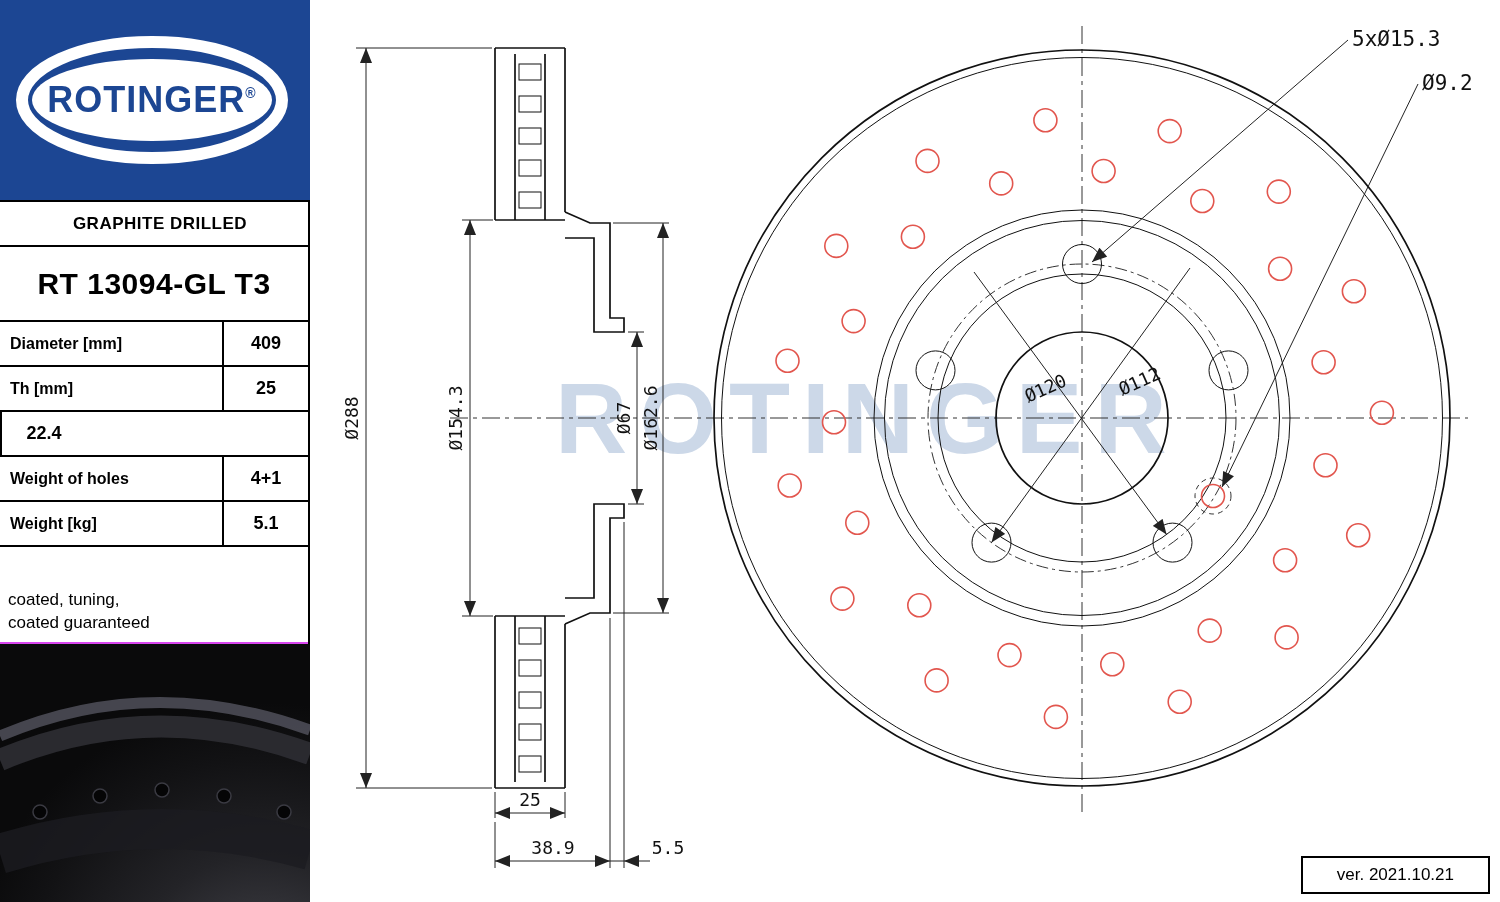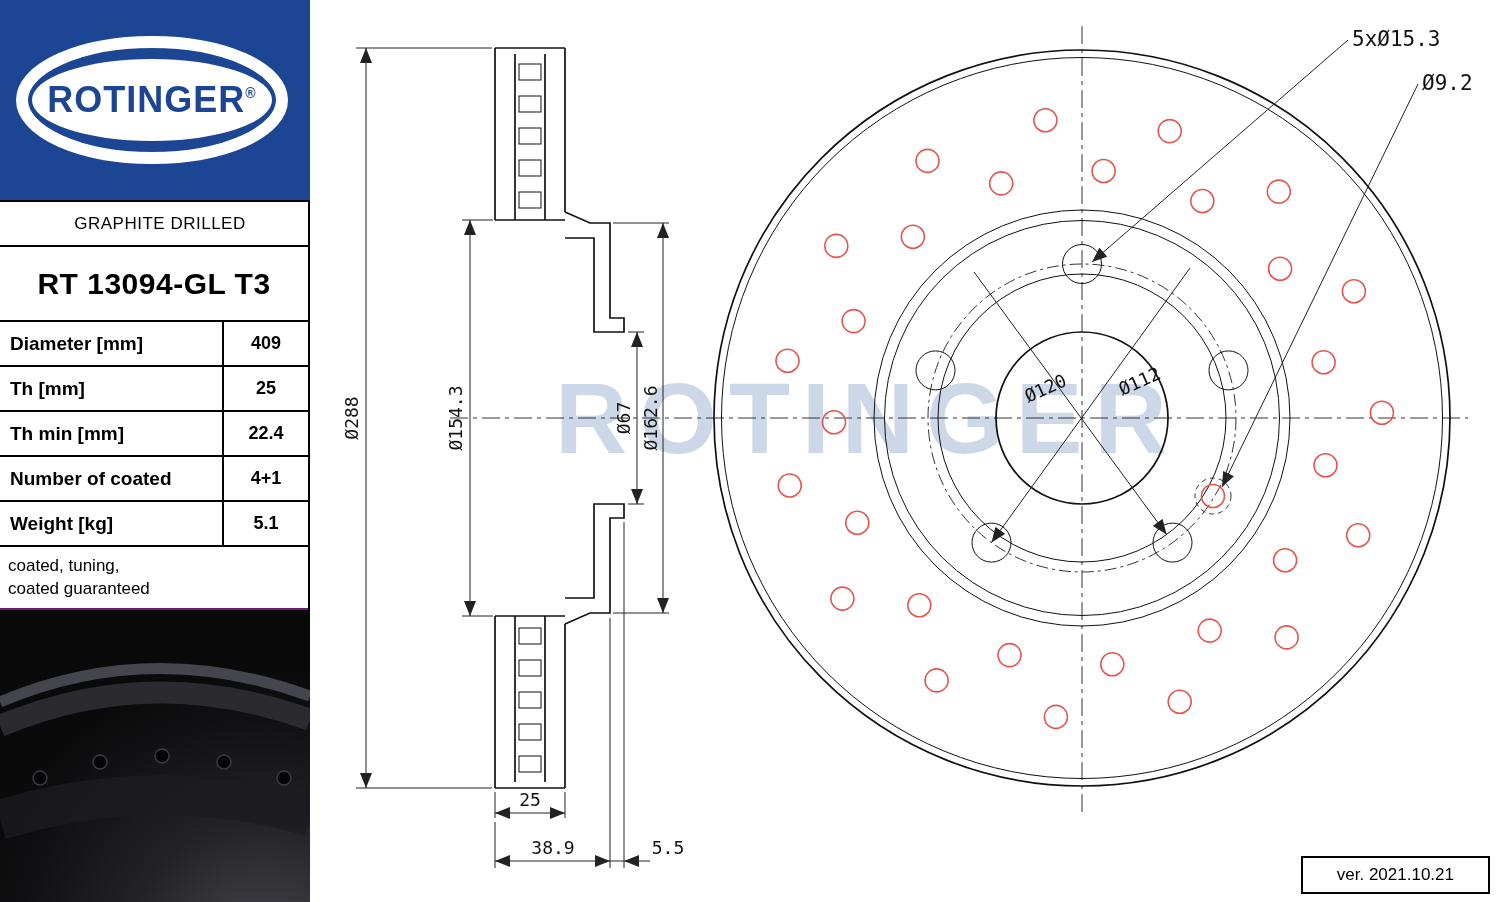--- a/index.html
+++ b/index.html
@@ -5,29 +5,29 @@
   * { box-sizing: border-box; margin: 0; padding: 0; }
   html,body { width:1500px; height:902px; background:#fff; font-family:"Liberation Sans", sans-serif; }
   .stage { position:relative; width:1500px; height:902px; background:#fff; overflow:hidden; }
 
   
   .panel { position:absolute; left:0; top:0; width:310px; height:702px; background:#fff; }
   .logo-box { width:310px; height:200px; background:var(--brand-blue,#1c4693); }
   .info-sections { border-right:2px solid #000; }
   .subtitle { height:47px; border-top:2px solid #000; border-bottom:2px solid #000;
               display:flex; align-items:center; justify-content:center;
-              font-weight:normal; font-size:17px; letter-spacing:0.5px;padding-left:12px; }
+              font-weight:bold; font-size:17px; letter-spacing:0.5px;padding-left:12px; }
   .partnum { height:75px; border-bottom:2px solid #000; display:flex; align-items:center; justify-content:center;
              font-weight:bold; font-size:30px; letter-spacing:0.5px; }
   .spec-row { display:flex; height:45px; border-bottom:2px solid #000; }
   .spec-label { flex:1; display:flex; align-items:center; padding-left:10px;
-                font-weight:bold; font-size:19px; }
+                font-weight:bold; font-size:16px; }
   .spec-value { width:86px; border-left:2px solid #000; display:flex; align-items:center; justify-content:center;
                 font-weight:bold; font-size:18px; }
-  .note { height:63px; border-bottom:2px solid #701a75; padding:7px 0 0 8px; font-size:17px; line-height:23px; }
+  .note { height:63px; border-bottom:2px solid #d946ef; padding:7px 0 0 8px; font-size:17px; line-height:23px;margin-top:34px; }
   .photo { width:310px; height:292px; overflow:hidden; background:#0e0e10; }
 
   
   .drawing { position:absolute; left:310px; top:0; width:1190px; height:902px; background:#fff; }
   .version-box { position:absolute; right:10px; bottom:8px; border:2px solid #000; background:#fff;
                  padding:7px 34px; font-size:17px; }
 
   
   .outline { stroke:#111; stroke-width:1.7; fill:none; }
   .thin    { stroke:#111; stroke-width:1;   fill:none; }
@@ -66,25 +66,24 @@
       <div>
         <div class="spec-row">
           <div class="spec-label">Diameter [mm]</div>
           <div class="spec-value">409</div>
         </div>
         <div class="spec-row">
           <div class="spec-label">Th [mm]</div>
           <div class="spec-value">25</div>
         </div>
         <div class="spec-row">
-          <div class="spec-label">Th min [mm]</div>
           <div class="spec-value">22.4</div>
         </div>
         <div class="spec-row">
-          <div class="spec-label">Number of coated</div>
+          <div class="spec-label">Weight of holes</div>
           <div class="spec-value">4+1</div>
         </div>
         <div class="spec-row">
           <div class="spec-label">Weight [kg]</div>
           <div class="spec-value">5.1</div>
         </div>
       </div>
 
       <div class="note">
         <div>coated, tuning,</div>

